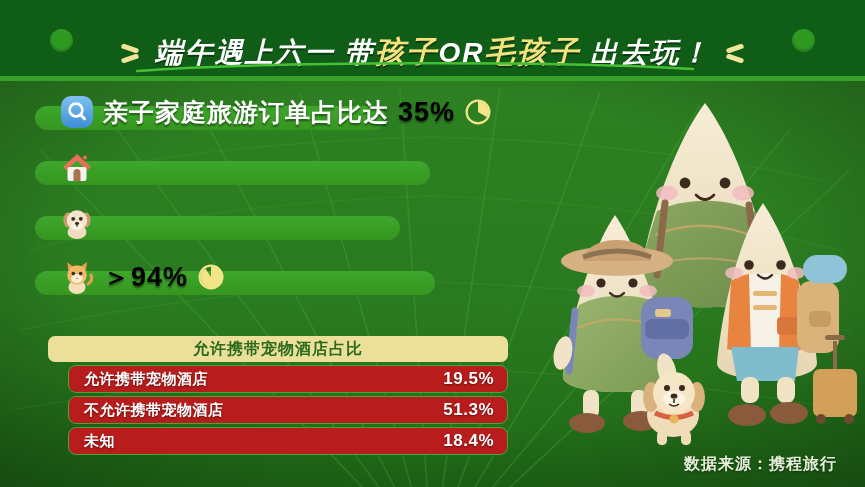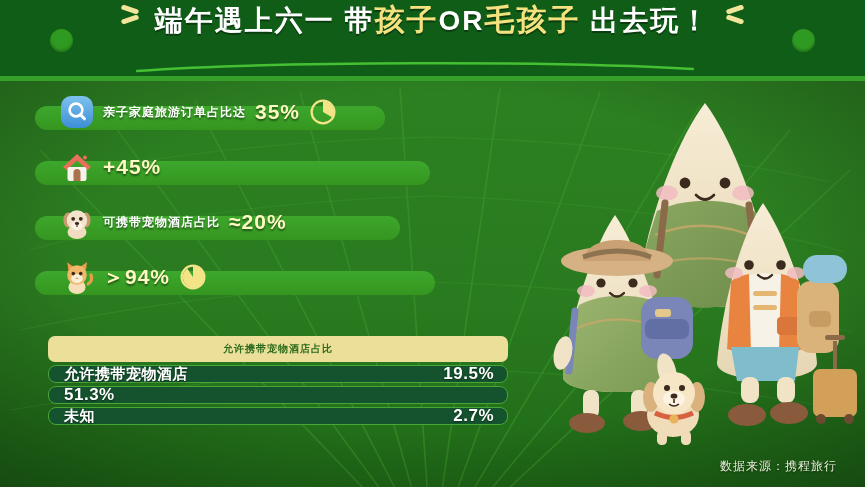--- a/index.html
+++ b/index.html
@@ -33,21 +33,21 @@
   }
   .deco-dot {
     position:absolute; top:29px; width:23px; height:23px; border-radius:50%;
     background:#2f9a22; box-shadow:inset 0 -2px 3px rgba(0,0,0,.25);
   }
   .deco-dot.left  { left:50px; }
   .deco-dot.right { right:50px; }
 
   .title-wrap {
     position:absolute; left:0; top:0; width:865px; height:105px;
-    display:flex; align-items:flex-start; justify-content:center; gap:10px;
+    display:flex; align-items:center; justify-content:center; gap:10px;font-style:italic;
   }
   .spark { position:relative; width:26px; height:28px; flex:0 0 auto; }
   .spark i {
     position:absolute; display:block; height:5px; border-radius:3px;
     background:#f2e49a;
   }
   .spark.l i:nth-child(1){ width:18px; left:2px; top:7px;  transform:rotate(18deg); }
   .spark.l i:nth-child(2){ width:18px; left:2px; top:17px; transform:rotate(-18deg); }
   .spark.r i:nth-child(1){ width:18px; left:6px; top:7px;  transform:rotate(-18deg); }
   .spark.r i:nth-child(2){ width:18px; left:6px; top:17px; transform:rotate(18deg); }
@@ -76,53 +76,54 @@
   .bullet-icon {
     position:absolute; left:57px; top:2px; width:40px; height:40px;
     z-index:3;
   }
   .bullet-text {
     position:absolute; left:103px; top:3px; height:38px;
     display:flex; align-items:center; gap:9px; z-index:4;
     white-space:nowrap;
   }
   .bt-label {
-    font-size:12px; font-weight:700; color:#ffffff; letter-spacing:1px;
+    font-size:25px; font-weight:700; color:#ffffff; letter-spacing:1px;
     text-shadow:0 2px 2px rgba(0,0,0,.45);
   }
   .bt-value {
-    font-size:21px; font-weight:700; color:#fef9c3; letter-spacing:1px;
+    font-size:27px; font-weight:700; color:#000000; letter-spacing:1px;
     text-shadow:0 2px 2px rgba(0,0,0,.45);
   }
   .pie-chip { width:28px; height:28px; flex:0 0 auto; }
 
   
   .table { position:absolute; left:48px; top:336px; width:460px; }
   .table-head {
     height:26px; background:#ecdf9a; border-radius:7px;
     display:flex; align-items:center; justify-content:center;
-    color:#2b6b1b; font-size:10px; font-weight:700; letter-spacing:1px;
+    color:#2b6b1b; font-size:16px; font-weight:700; letter-spacing:1px;
   }
   .table-row {
-    margin-top:3px; height:18px;
-    background:#14532d;
+    margin-top:3px; height:28px;
+    background:#b91c1c;
     border:1.5px solid #46a636; border-radius:8px;
     display:flex; align-items:center; justify-content:space-between;
     padding:0 13px 0 15px;
+    margin-left:20px;
   }
   .tr-label, .tr-value {
     color:#ffffff; font-size:15px; font-weight:700; letter-spacing:.5px;
     text-shadow:0 1px 2px rgba(0,0,0,.5);
   }
   .tr-value { font-size:17px; }
 
   
   .source {
     position:absolute; right:28px; bottom:12px;
-    color:#e6efd8; font-size:12px; font-weight:400; letter-spacing:1px;
+    color:#e6efd8; font-size:16px; font-weight:700; letter-spacing:1px;
     text-shadow:0 1px 2px rgba(0,0,0,.5);
   }
 
   
   .mascots { position:absolute; right:0; top:85px; width:320px; height:370px; }
 </style>
 </head>
 <body>
 
 <div id="stage">
@@ -211,41 +212,36 @@
 
     <div class="bullet">
       <div class="pill" style="width:395px"></div>
       <svg class="bullet-icon" viewBox="0 0 40 40">
         <path d="M6 20 L20 7 L34 20 L30.5 23 L20 13.5 L9.5 23 Z" fill="#e8705a"></path>
         <rect x="10.5" y="20" width="19" height="14" rx="2.2" fill="#f7f3ec"></rect>
         <path d="M16.5 34 L16.5 25.5 A3.5 3.5 0 0 1 23.5 25.5 L23.5 34 Z" fill="#a9734c"></path>
         <circle cx="28" cy="10.5" r="2" fill="#e8705a"></circle>
       </svg>
       <div class="bullet-text">
-        <span class="bt-value">+45%</span>
       </div>
     </div>
 
     <div class="bullet">
       <div class="pill" style="width:365px"></div>
       <svg class="bullet-icon" viewBox="0 0 40 40">
         <ellipse cx="11" cy="18" rx="4.6" ry="7.4" fill="#c79a6d"></ellipse>
         <ellipse cx="29" cy="18" rx="4.6" ry="7.4" fill="#c79a6d"></ellipse>
         <ellipse cx="20" cy="30" rx="9.5" ry="7" fill="#f0dcc0"></ellipse>
         <circle cx="20" cy="18.5" r="10.2" fill="#f3e3cb"></circle>
         <ellipse cx="20" cy="23.5" rx="5.6" ry="4.4" fill="#fbf2e4"></ellipse>
         <circle cx="16.2" cy="16.8" r="1.9" fill="#3b2a1d"></circle>
         <circle cx="23.8" cy="16.8" r="1.9" fill="#3b2a1d"></circle>
         <ellipse cx="20" cy="21.4" rx="2.1" ry="1.6" fill="#3b2a1d"></ellipse>
         <path d="M20 23 L20 25" stroke="#3b2a1d" stroke-width="1.1"></path>
       </svg>
-      <div class="bullet-text">
-        <span class="bt-label">可携带宠物酒店占比</span>
-        <span class="bt-value">≈20%</span>
-      </div>
     </div>
 
     <div class="bullet">
       <div class="pill" style="width:400px"></div>
       <svg class="bullet-icon" viewBox="0 0 40 40">
         <path d="M11 13 L10 5 L17 10 Z" fill="#e8a košu"></path>
         <path d="M11 13 L10 5 L17 10 Z" fill="#e79c4e"></path>
         <path d="M29 13 L30 5 L23 10 Z" fill="#e79c4e"></path>
         <ellipse cx="20" cy="30" rx="8.6" ry="7" fill="#f6dfb8"></ellipse>
         <circle cx="20" cy="18" r="9.8" fill="#f0b868"></circle>
@@ -266,25 +262,26 @@
   </div>
 
   <div class="table">
     <div class="table-head">允许携带宠物酒店占比</div>
 
     <div class="table-row">
       <span class="tr-label">允许携带宠物酒店</span>
       <span class="tr-value">19.5%</span>
     </div>
     <div class="table-row">
+      <span class="tr-label">不允许携带宠物酒店</span>
       <span class="tr-value">51.3%</span>
     </div>
     <div class="table-row">
       <span class="tr-label">未知</span>
-      <span class="tr-value">2.7%</span>
+      <span class="tr-value">18.4%</span>
     </div>
   </div>
 
   <svg class="mascots" viewBox="0 0 320 370">
     <defs>
       <linearGradient id="riceG" x1="0" y1="0" x2="0" y2="1">
         <stop offset="0%" stop-color="#f7edd6"></stop>
           <stop offset="100%" stop-color="#e6d6b4"></stop>
       </linearGradient>
       <linearGradient id="leafG" x1="0" y1="0" x2="1" y2="1">

